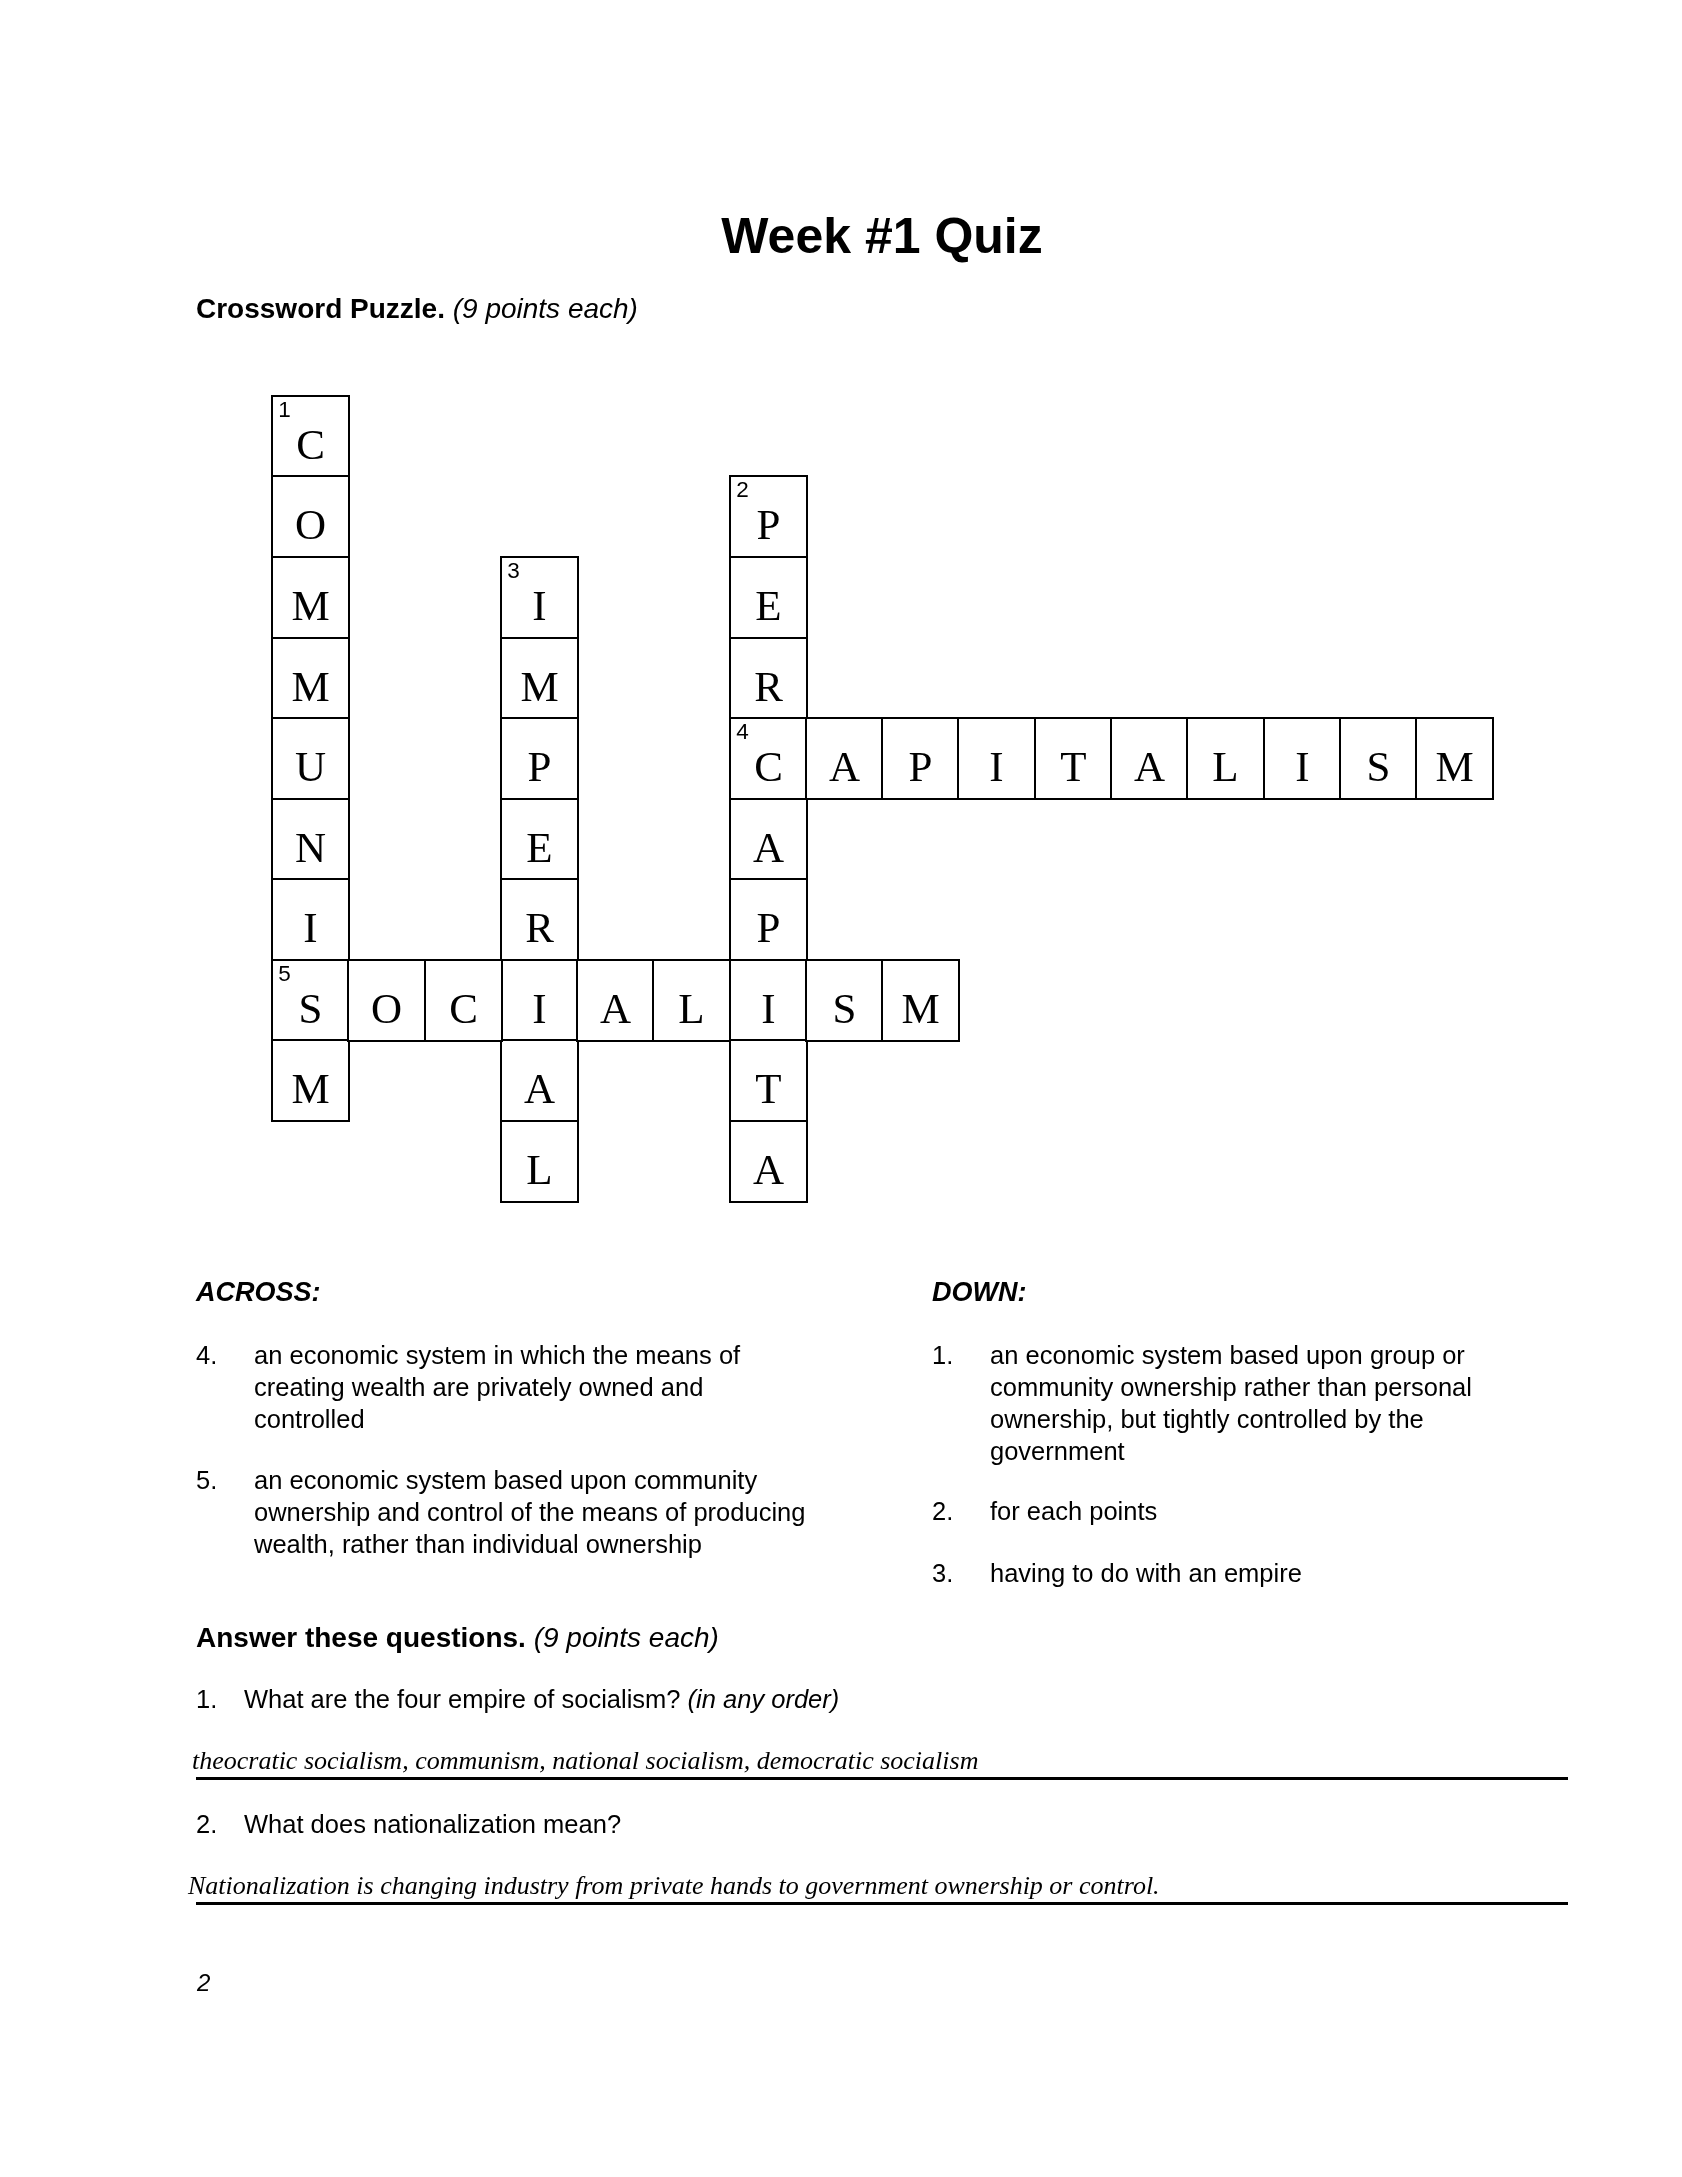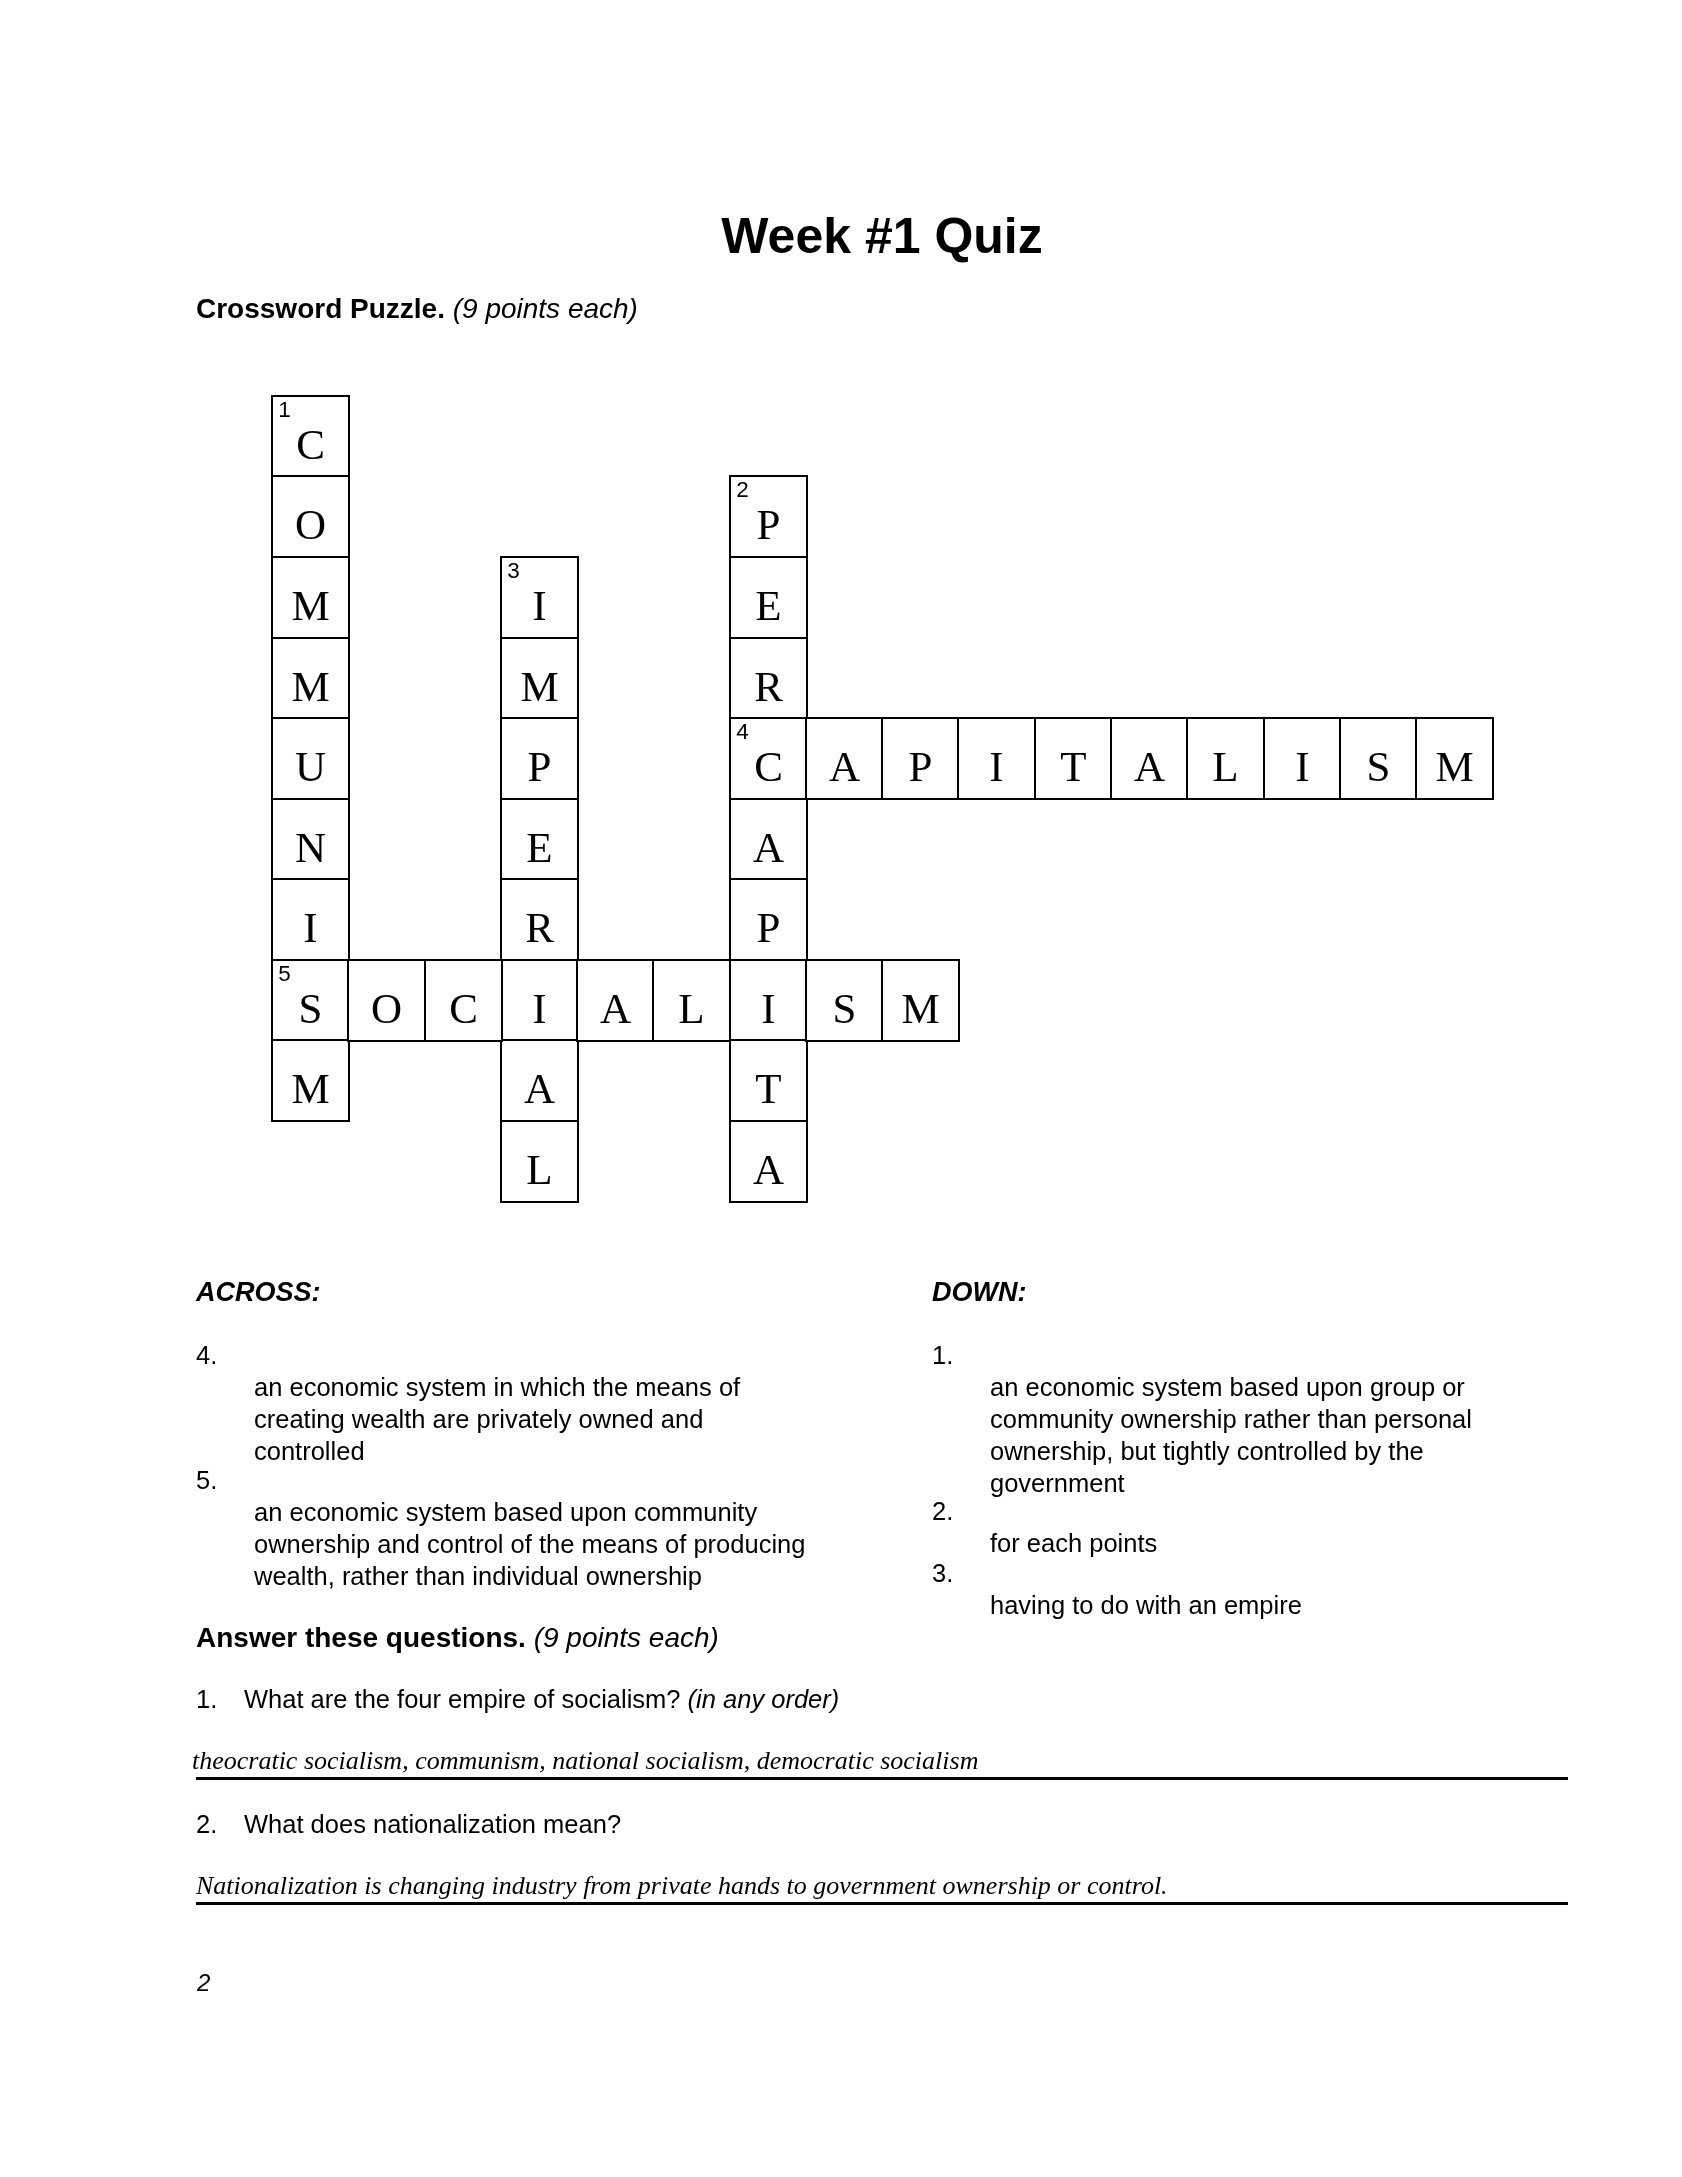--- a/index.html
+++ b/index.html
@@ -9,21 +9,21 @@
   .h2 { font-size:28px; line-height:35px; }
   .h2 b { font-weight:bold; }
   .h2 i { font-style:italic; font-weight:normal; }
   #grid { position:absolute; left:0; top:0; width:1683px; height:1228px; }
   .cell { position:absolute; box-sizing:border-box; border:2.6px solid #000; background:#fff; }
   .cell .num { position:absolute; left:5.2px; top:0.9px; font-family:"Liberation Sans", sans-serif; font-size:22.5px; line-height:24px; }
   .cell .letter { position:absolute; left:0; right:0; top:22.5px; text-align:center; font-family:"Liberation Serif", serif; font-size:43px; line-height:50px; }
   .sect { font-weight:bold; font-size:27px; line-height:33px;font-style:italic; }
   .clue { font-size:25.5px; line-height:32px; }
   .clue .n { position:absolute; left:0; top:0; }
-  .clue .t { position:absolute; left:58px; top:0; width:588px;margin-top:32px; }
+  .clue .t { position:absolute; left:58px; top:0; width:588px; }
   .q { font-size:25.5px; line-height:31px; }
   .q .n { position:absolute; left:0; top:0; }
   .q .t { position:absolute; left:48px; top:0; white-space:nowrap; }
   .q .t i { font-style:italic; }
   .ans { font-family:"Liberation Serif", serif; font-style:italic; font-size:26px; line-height:31px; white-space:nowrap; }
   .rule { height:2.6px; background:#000; }
   .pagenum { font-style:italic; font-size:24px; line-height:29px; }
 </style>
 </head>
 <body>
@@ -200,17 +200,17 @@
   <span class="n">1.</span>
   <span class="t"><span>What are the four empire of socialism?</span> <i>(in any order)</i></span>
 </div>
 <div class="abs ans" style="left:192px; top:1745px;">theocratic socialism, communism, national socialism, democratic socialism</div>
 <div class="abs rule" style="left:196px; width:1372px; top:1777px;"></div>
 
 <div class="abs q" style="left:196px; top:1809px;">
   <span class="n">2.</span>
   <span class="t">What does nationalization mean?</span>
 </div>
-<div class="abs ans" style="left:196px; top:1870px;">Nationalization is changing industry from private hands to government ownership or control.</div>
+<div class="abs ans" style="left:188px; top:1870px;">Nationalization is changing industry from private hands to government ownership or control.</div>
 <div class="abs rule" style="left:196px; width:1372px; top:1902px;"></div>
 
 <div class="abs pagenum" style="left:197px; top:1968px;">2</div>
 
 
 </body></html>

